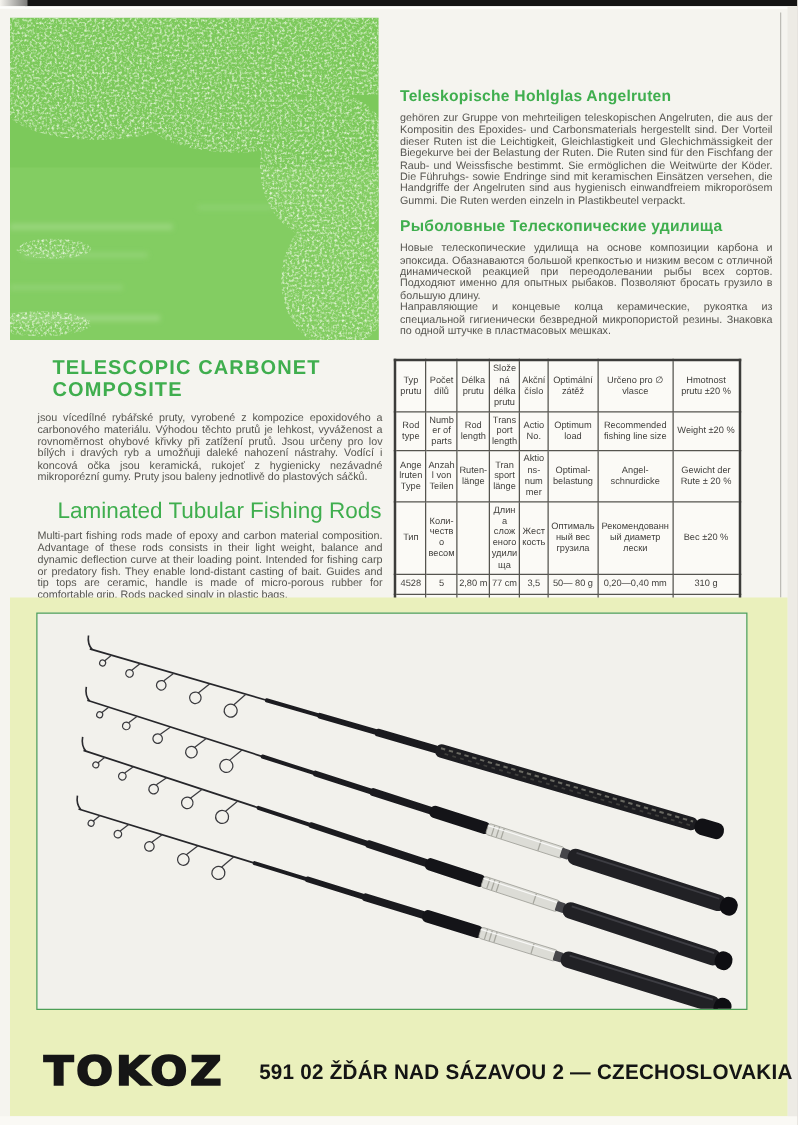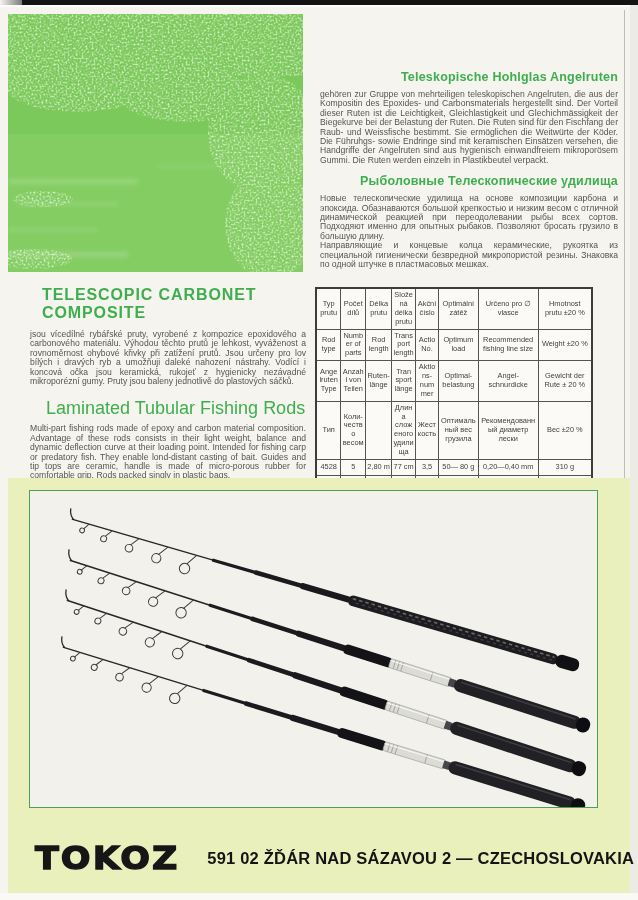--- a/index.html
+++ b/index.html
@@ -10,21 +10,21 @@
   .scan-top-fade{position:absolute;left:0;top:0;width:22px;height:5px;background:linear-gradient(90deg,#f5f4ef,#7a7a78);}
   .scan-top-hl{position:absolute;left:0;top:5px;width:638px;height:2px;background:#fdfdfb;}
   .scan-right-line{position:absolute;left:624px;top:10px;width:1px;height:468px;background:#bdbcb6;}
   .scan-right-strip{position:absolute;left:630px;top:5px;width:8px;height:895px;background:#edebe5;}
 
   
   .nature-photo{position:absolute;left:8px;top:14px;width:295px;height:258px;}
 
   
   .col-right{position:absolute;left:320px;top:70px;width:298px;}
-  .h-green{color:#3fae4e;font-weight:bold;font-size:12.5px;margin:0 0 6px 0;letter-spacing:.2px;text-align:right;}
+  .h-green{color:#3fae4e;font-weight:bold;font-size:12.5px;margin:0 0 6px 0;letter-spacing:.2px;}
   .body-txt{font-size:8.6px;line-height:9.4px;text-align:justify;color:#565550;margin:0;}
   .h-russian{margin-top:9px;}
 
   
   .col-left{position:absolute;left:30px;top:286px;width:276px;}
   .h-caps{color:#3fae4e;font-weight:bold;font-size:16px;letter-spacing:.9px;margin:0 0 8px 12px;}
   .h-sub{color:#3fae4e;font-weight:bold;font-size:13px;margin:0 0 6px 0;}
   .h-en{color:#3fae4e;font-weight:normal;font-size:18px;margin:12px 0 5px 16px;}
 
   

